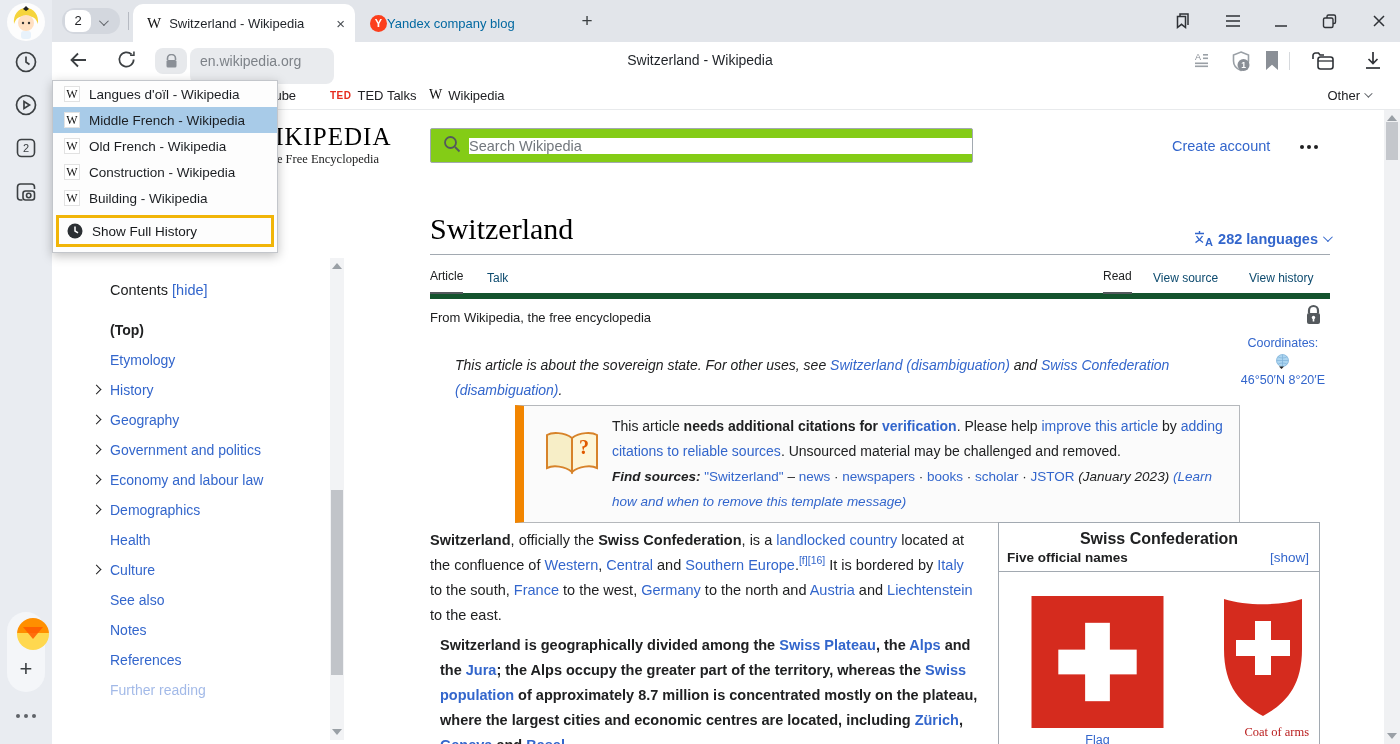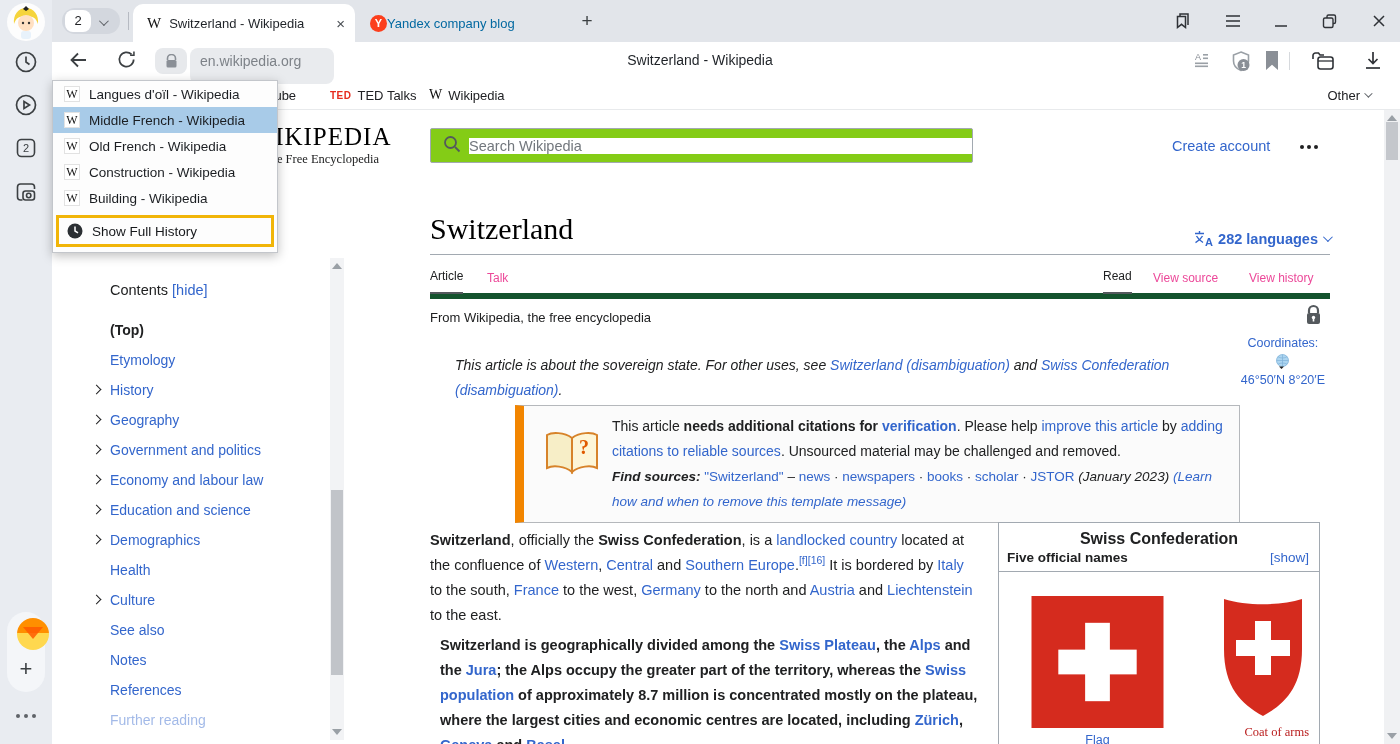--- a/index.html
+++ b/index.html
@@ -67,21 +67,21 @@
   #create-acct { position:absolute; left:1120px; top:28px; font-size:14.5px; color:#3366cc; }
   #pg-ellipsis { position:absolute; left:1248px; top:35px; display:flex; gap:3px; }
   #pg-ellipsis i { width:4px; height:4px; border-radius:50%; background:#202122; }
 
   #art-title { position:absolute; left:378px; top:102px; width:900px; border-bottom:1px solid #a2a9b1; padding-bottom:8px; font-family:"Liberation Serif",serif; font-size:30px; color:#000; }
   #langs { position:absolute; left:1100px; top:120px; width:178px; display:flex; align-items:center; justify-content:flex-end; gap:5px; color:#3366cc; font-weight:bold; font-size:14.5px; }
 
   #views { position:absolute; left:378px; top:158px; width:900px; height:31px; border-bottom:6px solid #14532d; font-size:12px; }
   .vtab { position:absolute; bottom:-1px; padding-bottom:9px; }
   .vtab.on { color:#202122; border-bottom:2px solid #54595d; }
-  .vtab.lnk { color:#ec4899; }
+  .vtab.lnk { color:#0c4a6e; }
   #tagline { position:absolute; left:378px; top:200px; font-size:13px; color:#202122; }
   #prot-lock { position:absolute; left:1252px; top:194px; }
   #coords { position:absolute; right:59px; top:226px; display:flex; align-items:center; gap:4px; font-size:12.5px; color:#3366cc;flex-direction:column; }
 
   #hatnote { position:absolute; left:403px; top:243px; width:800px; font-style:italic; font-size:14px; line-height:25px; color:#202122; }
   #ambox { position:absolute; left:463px; top:295px; width:725px; background:#fbfbfb; border:1px solid #b5b8bc; border-left:9px solid #f28500; padding:8px 12px 8px 88px; min-height:110px; }
   #amb-icon { position:absolute; left:20px; top:24px; }
   .rich { font-size:14px; line-height:25px; color:#202122; }
   #amb-find { font-size:13.5px; margin-top:0; }
   .lk { color:#3366cc; } .b { font-weight:bold; } .i { font-style:italic; }
@@ -401,21 +401,20 @@
       <span>Contents</span>
       <span class="hide">[hide]</span>
     </div>
     <div id="toc">
       <div class="toc-item top">(Top)</div>
       <div class="toc-item">Etymology</div>
       <div class="toc-item"><span class="toc-chev"></span><span>History</span></div>
       <div class="toc-item"><span class="toc-chev"></span><span>Geography</span></div>
       <div class="toc-item"><span class="toc-chev"></span><span>Government and politics</span></div>
       <div class="toc-item"><span class="toc-chev"></span><span>Economy and labour law</span></div>
-      <div class="toc-item"><span class="toc-chev"></span><span>Education and science</span></div>
       <div class="toc-item"><span class="toc-chev"></span><span>Demographics</span></div>
       <div class="toc-item">Health</div>
       <div class="toc-item"><span class="toc-chev"></span><span>Culture</span></div>
       <div class="toc-item">See also</div>
       <div class="toc-item">Notes</div>
       <div class="toc-item">References</div>
       <div class="toc-item fade">Further reading</div>
     </div>
     <div id="toc-sb">
       <span class="sb-up"></span>

